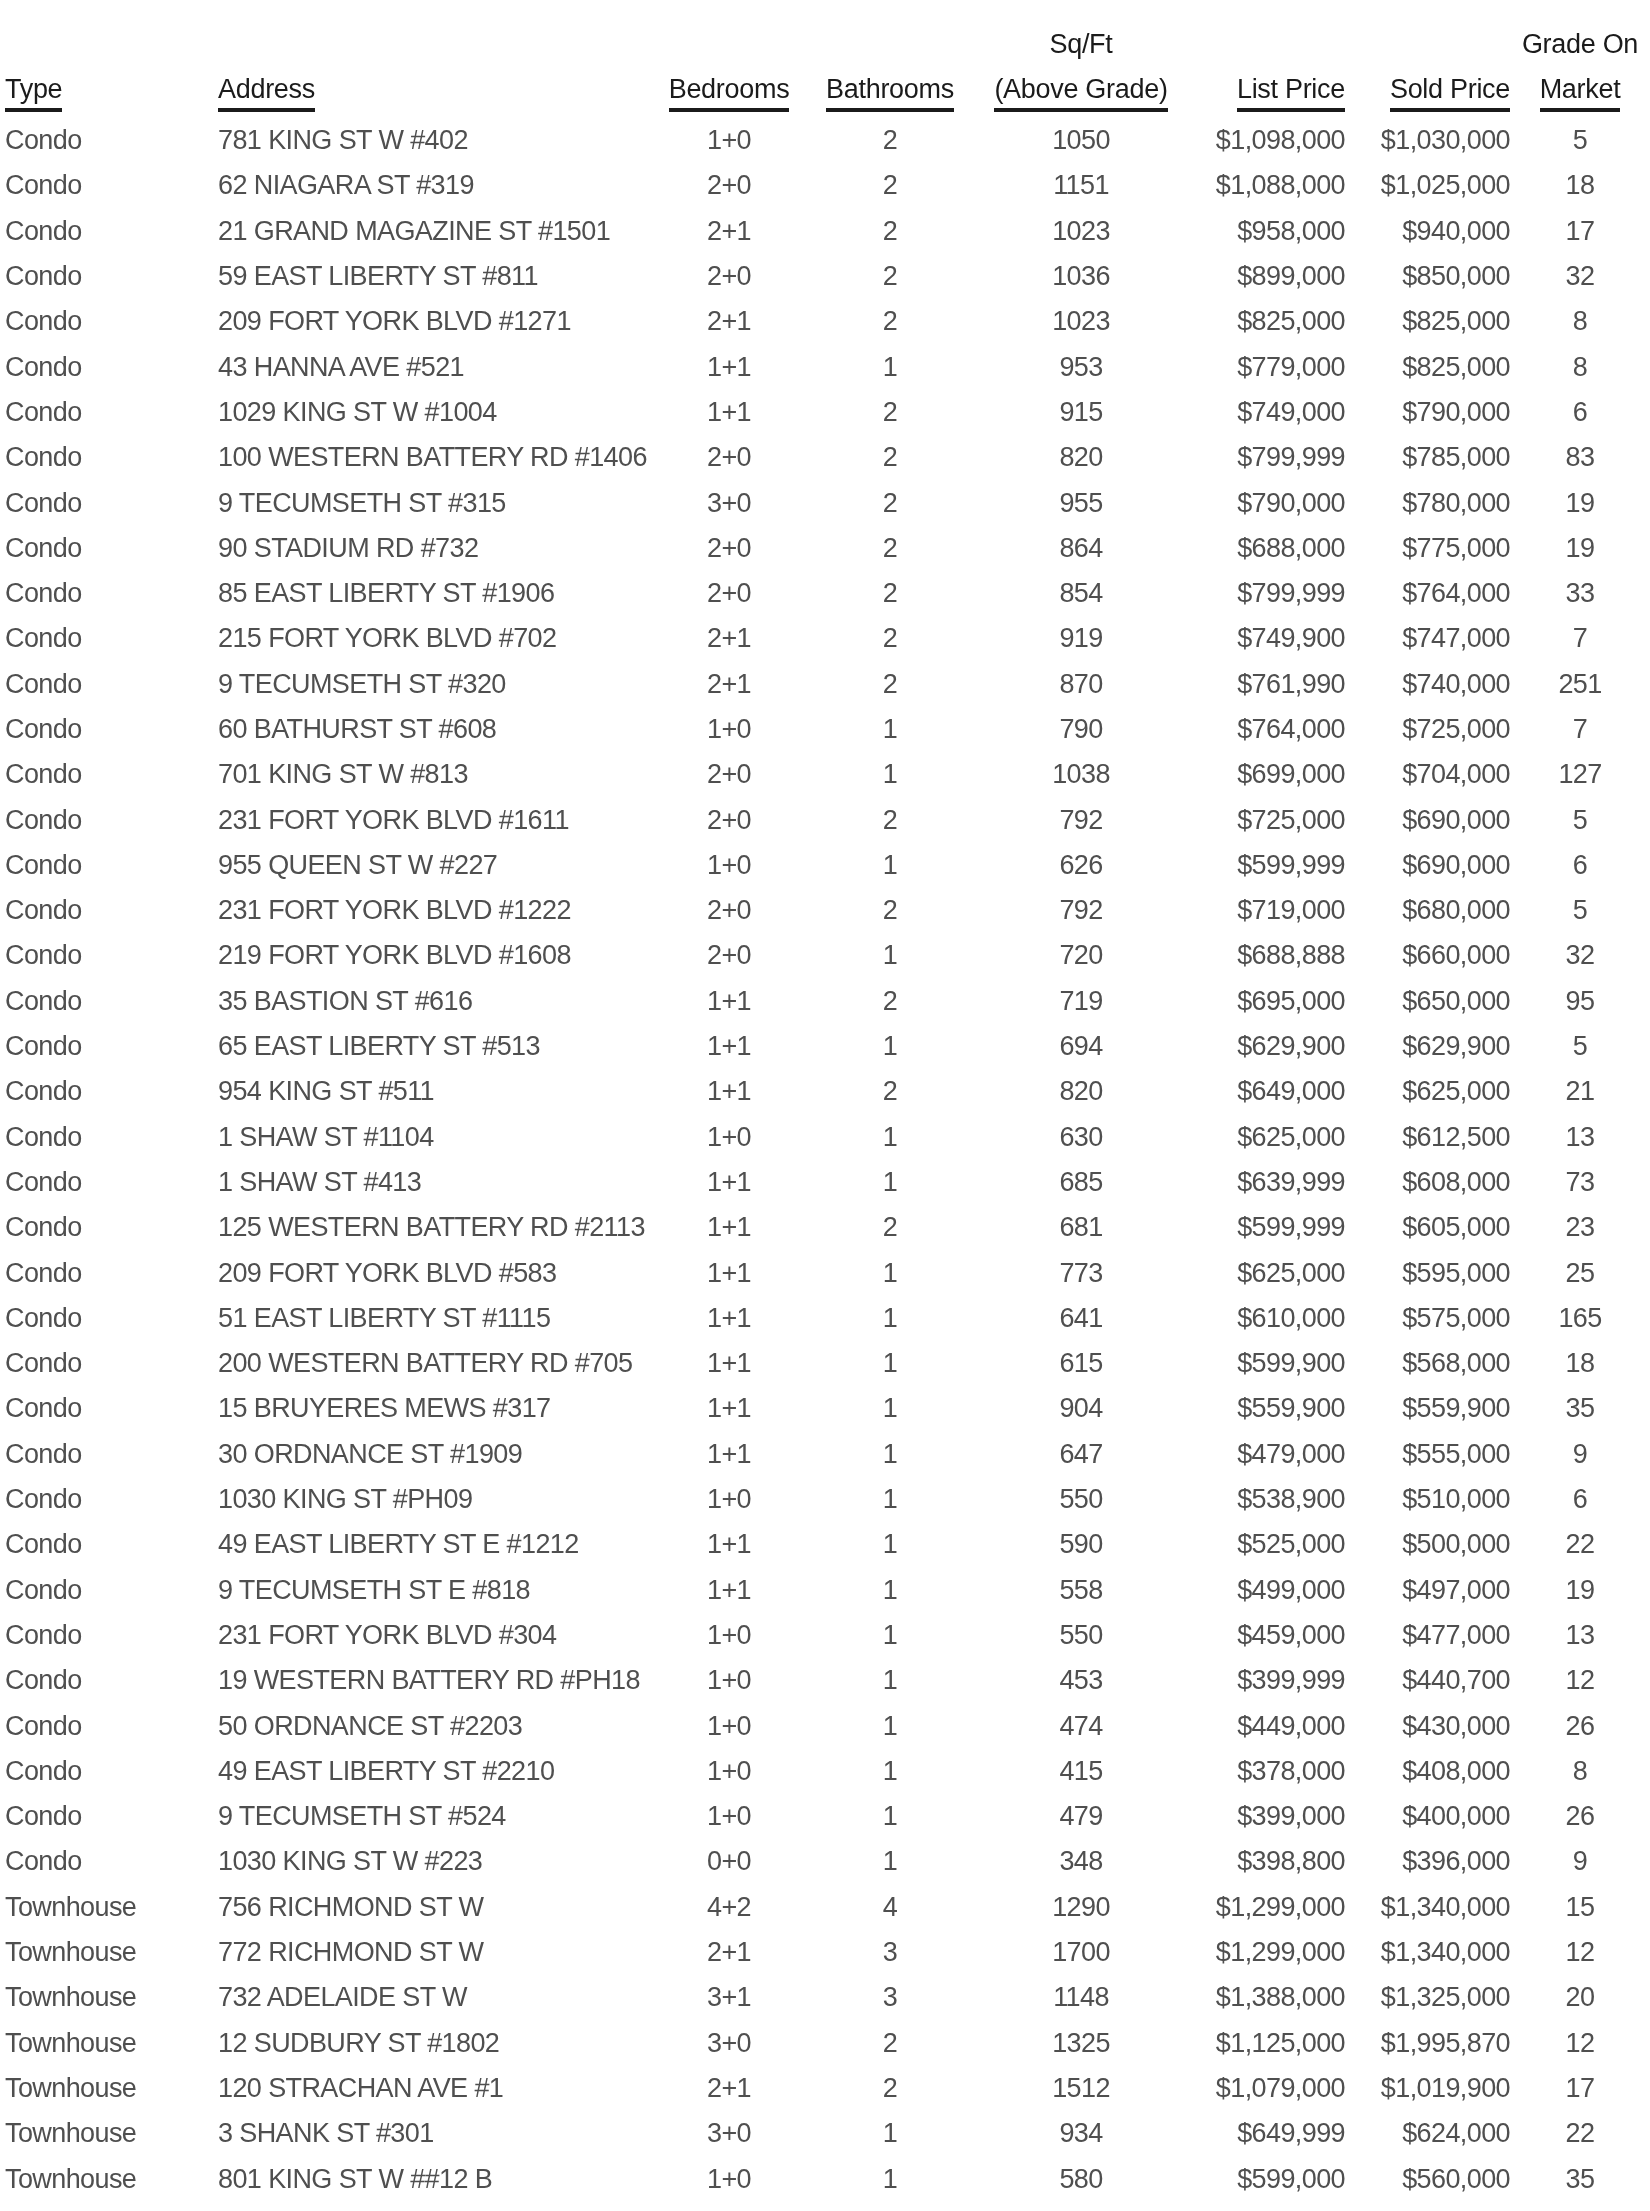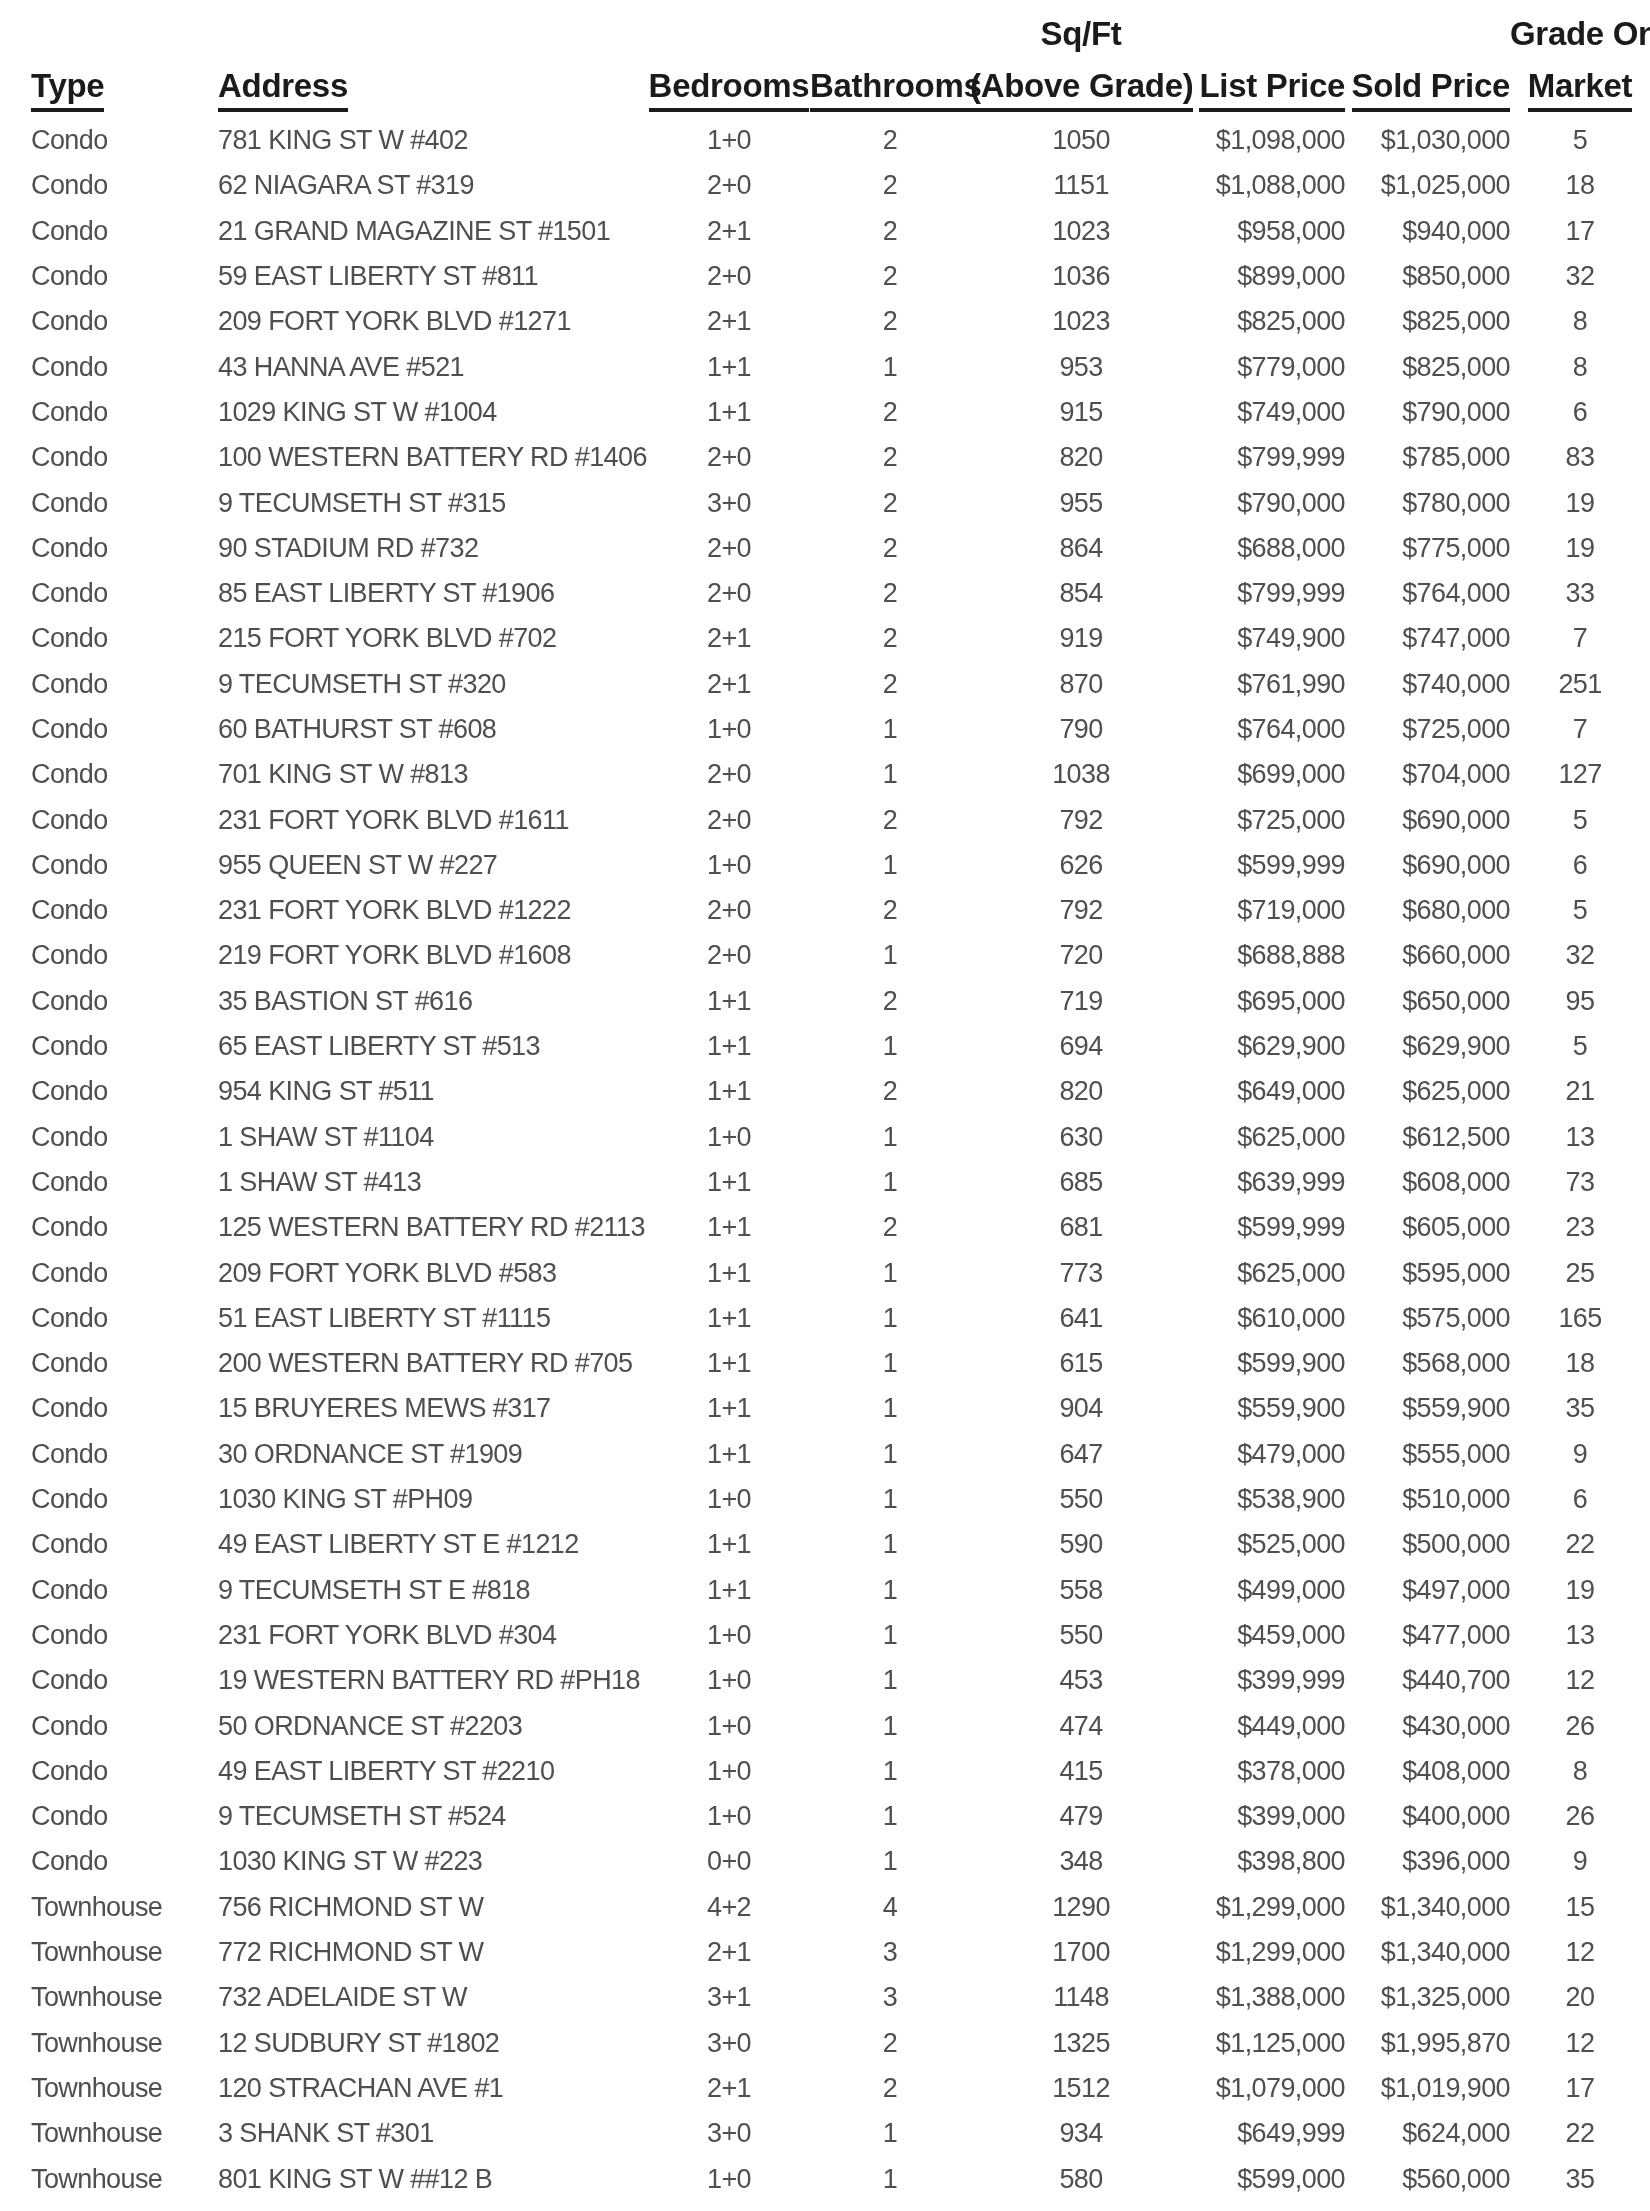--- a/index.html
+++ b/index.html
@@ -25,29 +25,29 @@
   col.c-sqft      { width: 222px; }
   col.c-list      { width: 153px; }
   col.c-sold      { width: 165px; }
   col.c-days      { width: 140px; }
 
   thead th {
     vertical-align: bottom;
     height: 112px;
     padding: 0 0 6px 0;
     color: #1b1b1b;
-    font-size: 33px;
-    font-weight: bold;
+    font-size: 27px;
+    font-weight: normal;
     letter-spacing: -0.3px;
     white-space: nowrap;
   }
   th.al, td.al { text-align: left; }
   th.ac, td.ac { text-align: center; }
   th.ar, td.ar { text-align: right; }
-  th.pad-l, td.pad-l { padding-left: 31px; }
+  th.pad-l, td.pad-l { padding-left: 5px; }
 
   .u {
     display: inline-block;
     border-bottom: 4px solid #1b1b1b;
     padding-bottom: 3px;
   }
   .top-line {
     display: block;
     margin-bottom: 14px;
   }

